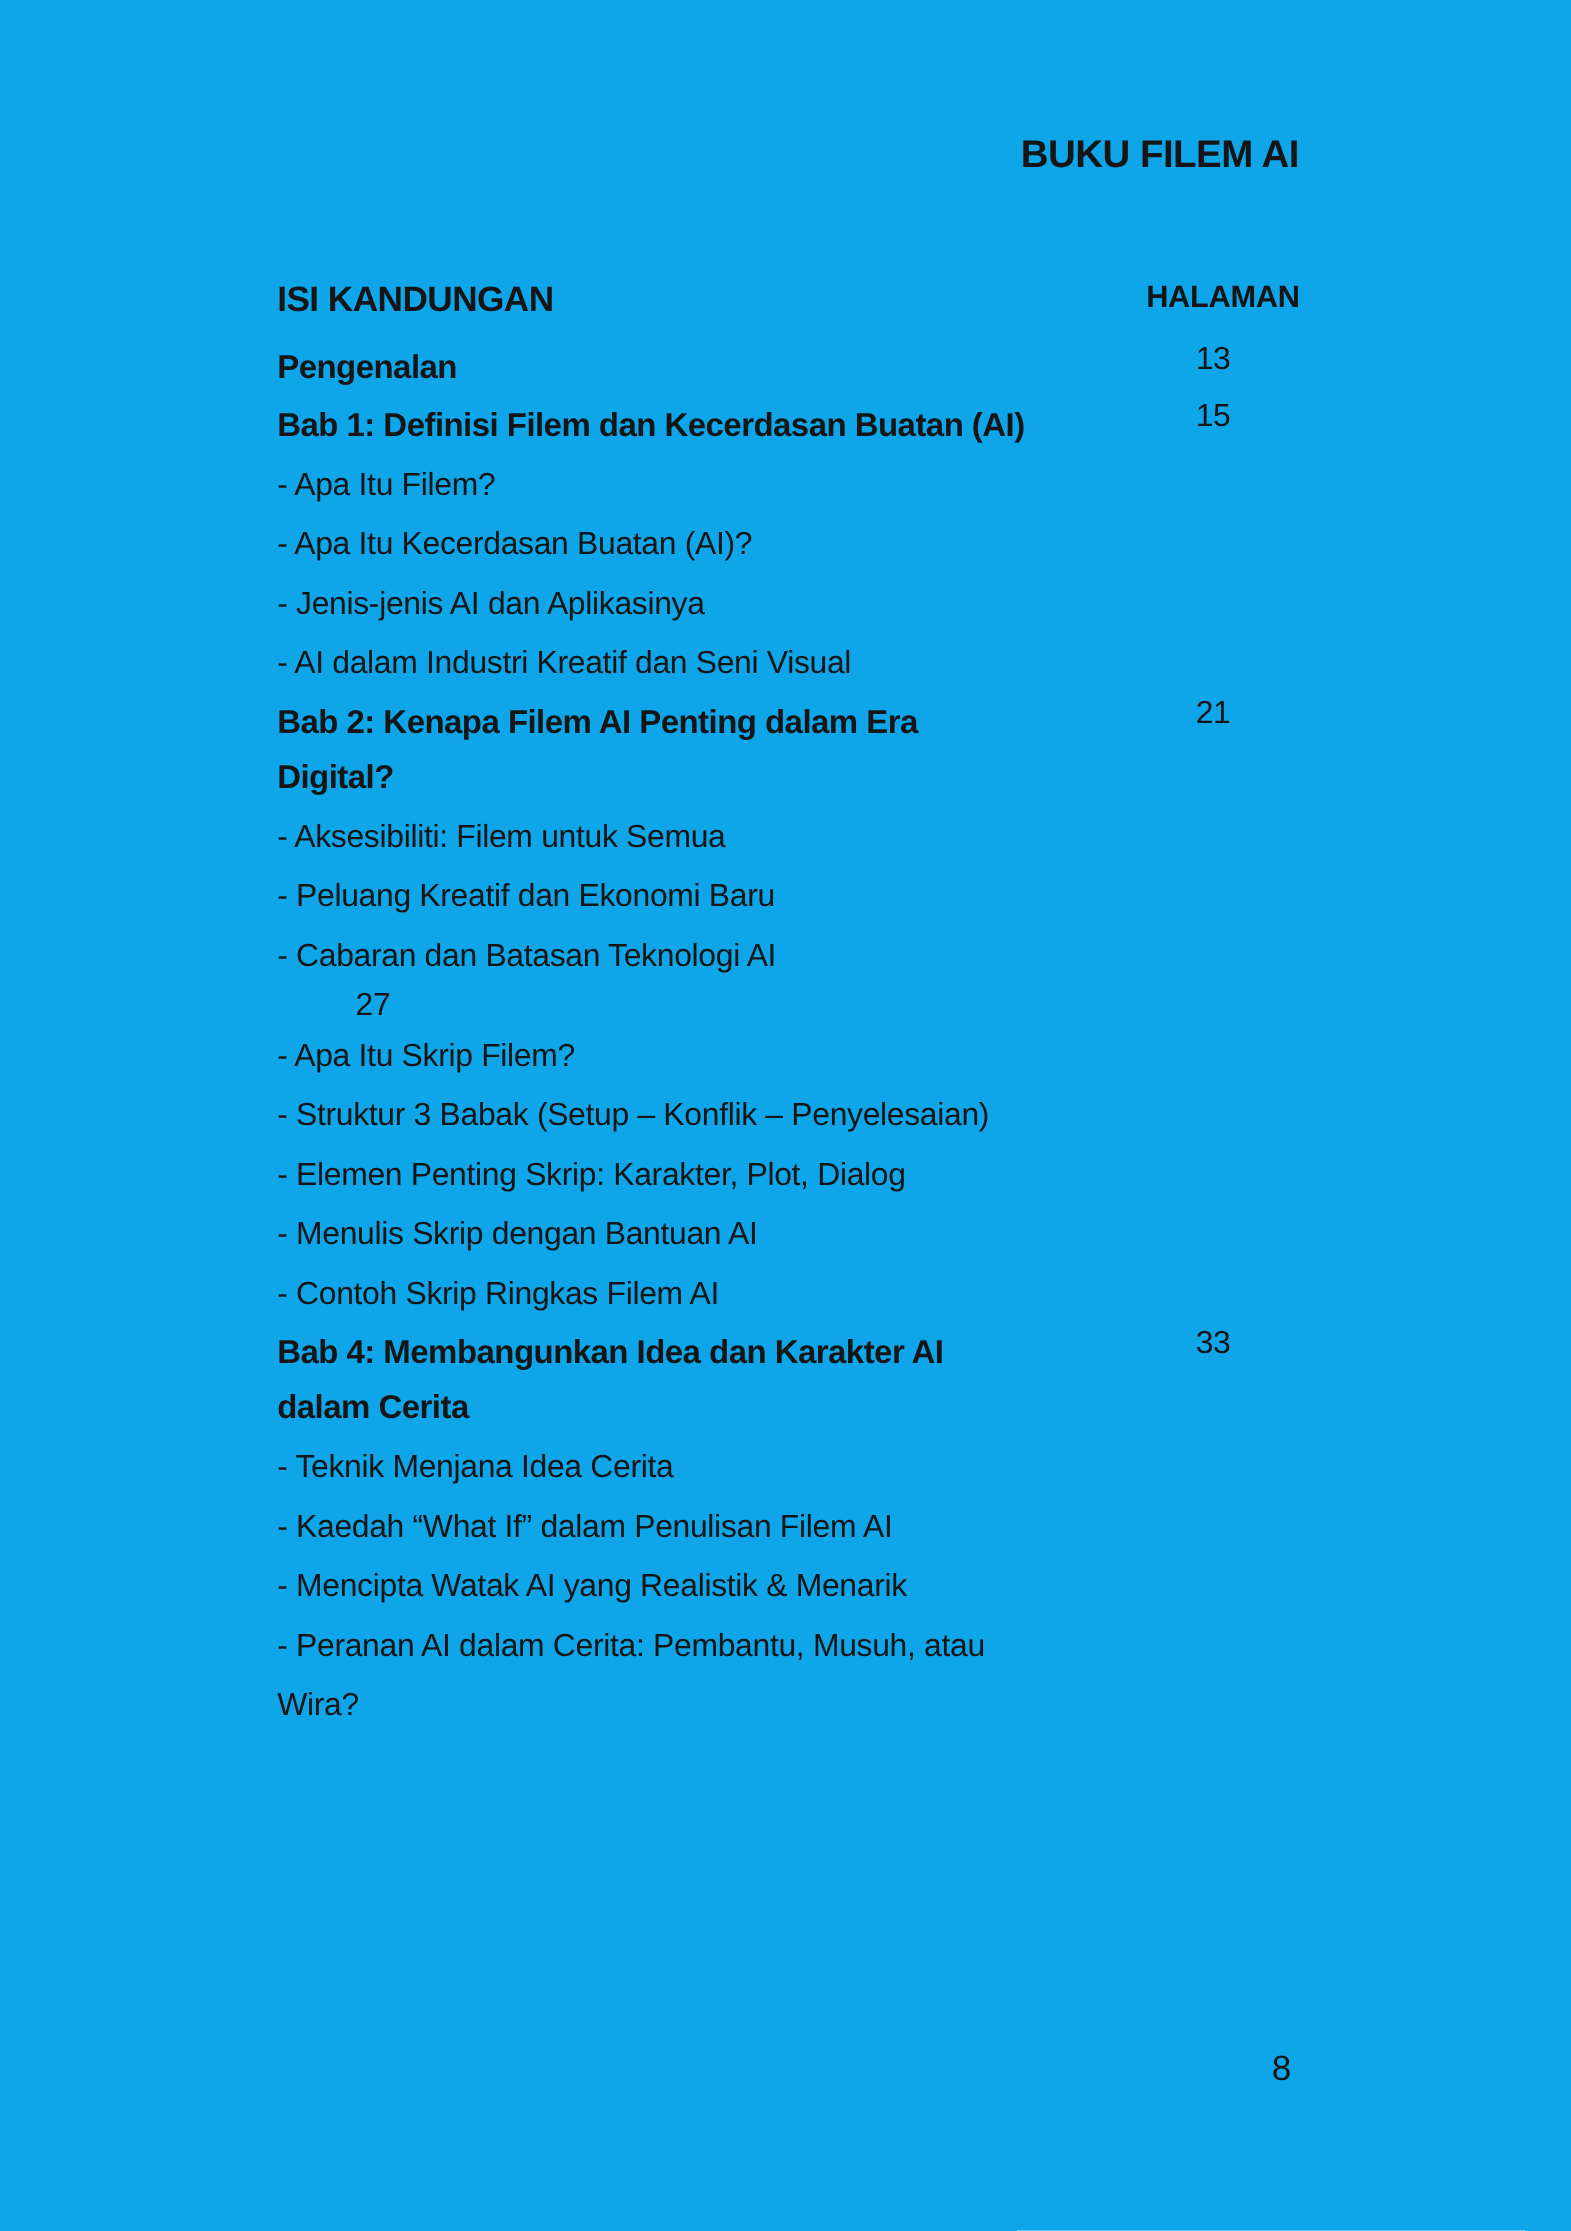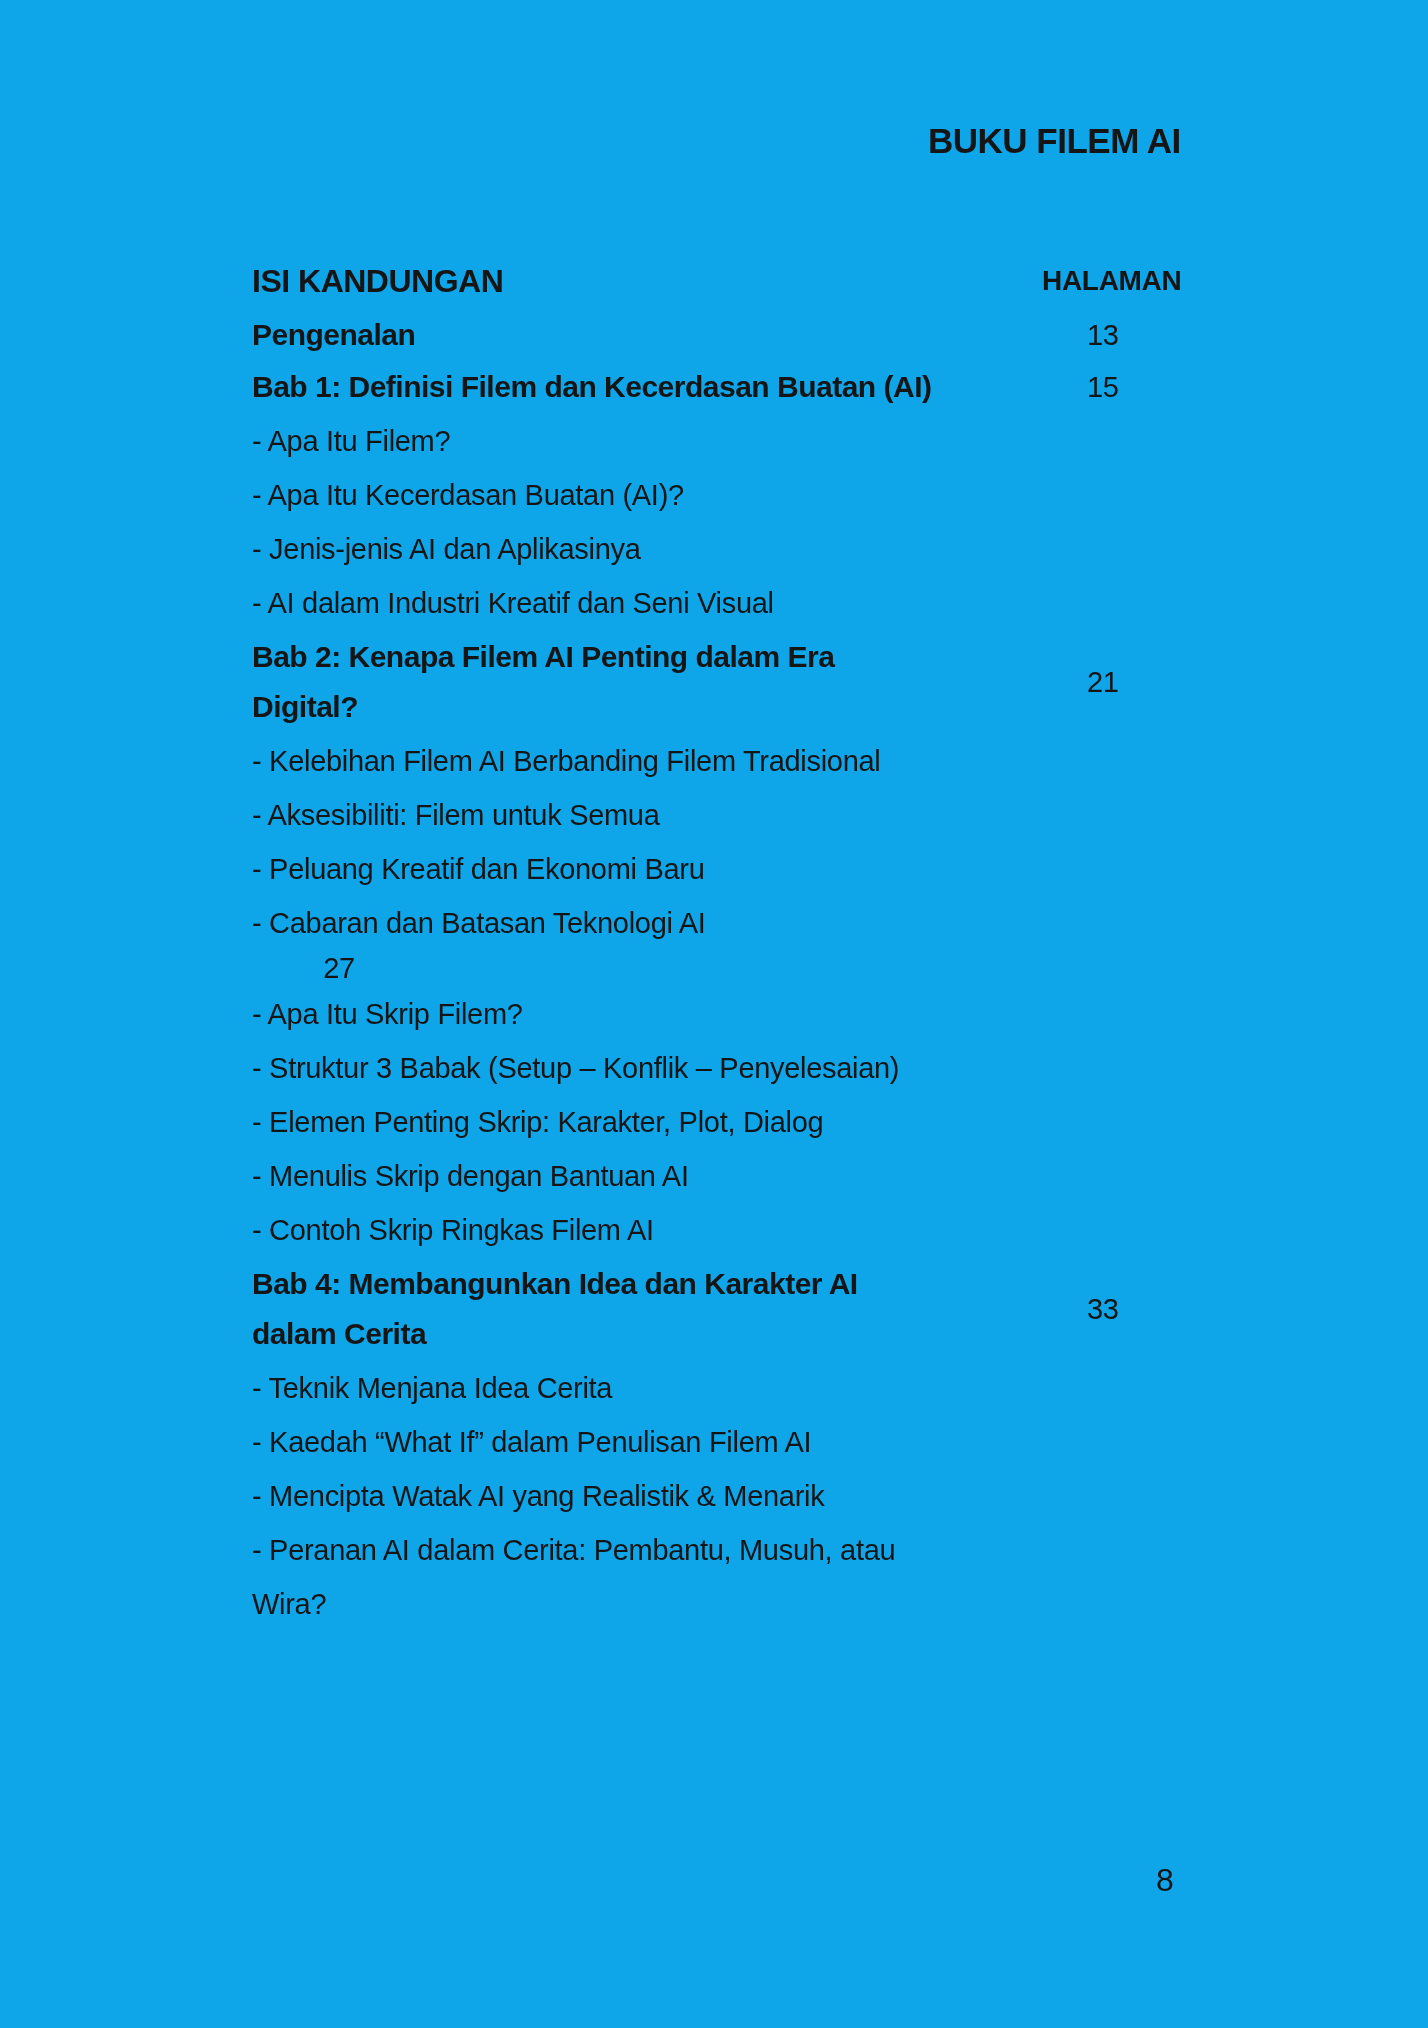--- a/index.html
+++ b/index.html
@@ -20,21 +20,21 @@
     font-weight: 700;
     letter-spacing: -0.5px;
     white-space: nowrap;
   }
   .toc {
     position: absolute;
     top: 254px;
     left: 252px;
     width: 908px;
   }
-  .row { display: flex; align-items: center; }
+  .row { display: flex; }
   .label {
     width: 790px;
     white-space: pre-line;
     letter-spacing: -0.3px;
   }
   .pagecol {
     width: 118px;
     text-align: center;
     font-size: 29px;
     letter-spacing: -0.3px;
@@ -105,23 +105,20 @@
     <div class="row">
       <div class="label item">- AI dalam Industri Kreatif dan Seni Visual</div>
     </div>
 
     <div class="row section">
       <div class="label section-title">Bab 2: Kenapa Filem AI Penting dalam Era
 Digital?</div>
       <div class="pagecol">21</div>
     </div>
     <div class="row">
-      <div class="label item">- Kelebihan Filem AI Berbanding Filem Tradisional</div>
-    </div>
-    <div class="row">
       <div class="label item">- Aksesibiliti: Filem untuk Semua</div>
     </div>
     <div class="row">
       <div class="label item">- Peluang Kreatif dan Ekonomi Baru</div>
     </div>
     <div class="row">
       <div class="label item">- Cabaran dan Batasan Teknologi AI</div>
     </div>
 
     <div class="row section">

